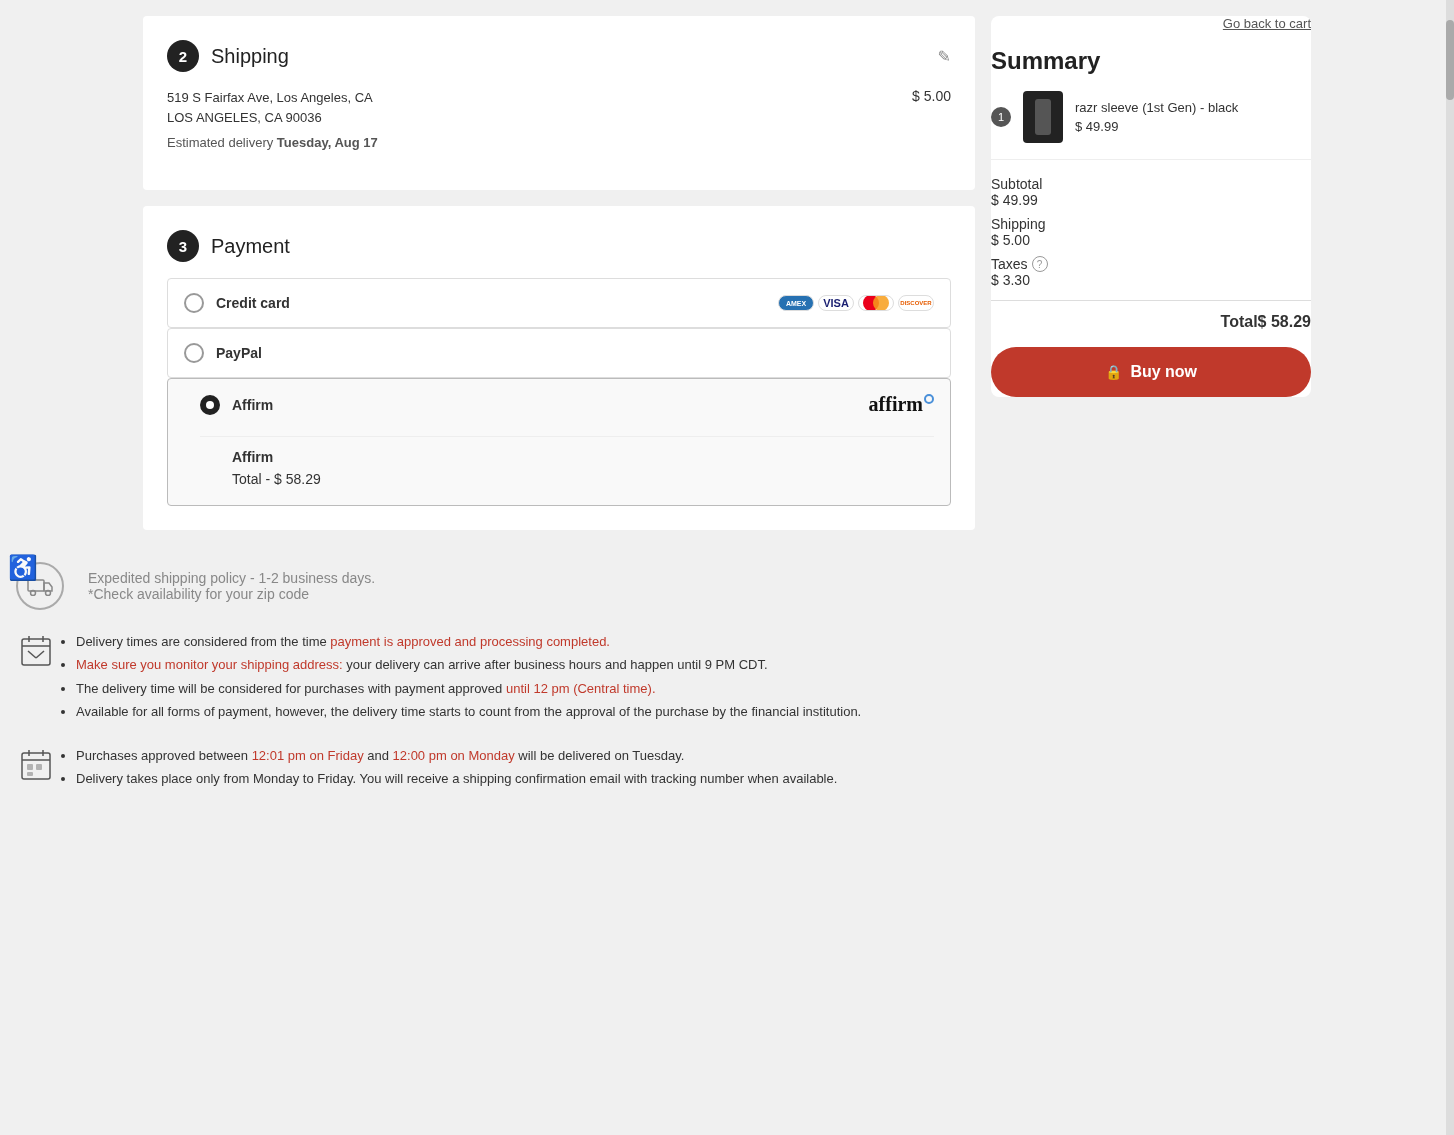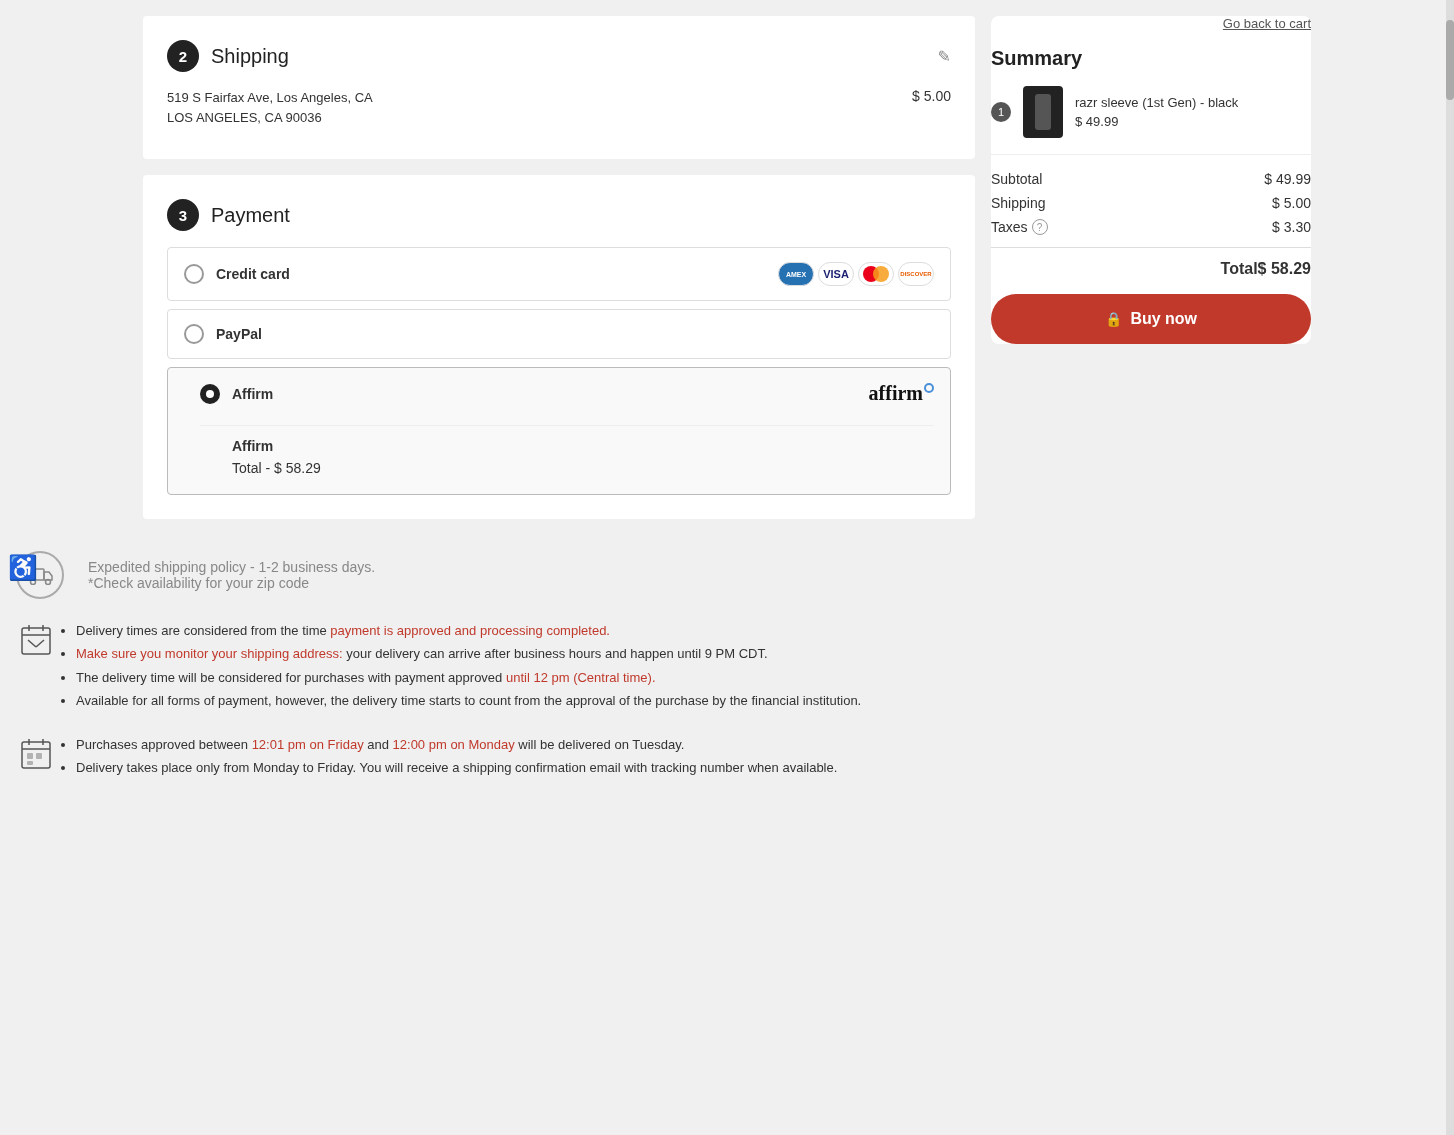--- a/index.html
+++ b/index.html
@@ -94,21 +94,20 @@
       border-radius: 4px;
       color: #2557a7;
       font-size: 14px;
       cursor: pointer;
       text-align: center;
     }
     
     .payment-options {
       display: flex;
       flex-direction: column;
-      gap: 8px;
       margin-top: 8px;
     }
     .payment-option {
       border: 1px solid #ddd;
       border-radius: 4px;
       padding: 14px 16px;
       display: flex;
       align-items: center;
       gap: 12px;
       cursor: pointer;
@@ -155,21 +154,21 @@
       font-size: 14px;
     }
     .card-icons {
       margin-left: auto;
       display: flex;
       gap: 4px;
       align-items: center;
     }
     .card-icon {
       width: 36px;
-      height: 24px;
+      height: 16px;
       border-radius: 12px;
       display: flex;
       align-items: center;
       justify-content: center;
       font-size: 8px;
       font-weight: bold;
       border: 1px solid #ddd;
       overflow: hidden;
     }
     .card-icon.amex { background: #2671b2; color: #fff; font-size: 7px; }
@@ -217,21 +216,21 @@
     .go-back-link {
       display: block;
       text-align: right;
       color: #555;
       text-decoration: underline;
       font-size: 13px;
       margin-bottom: 16px;
       cursor: pointer;
     }
     .summary-title {
-      font-size: 20px;
+      font-size: 24px;
       font-weight: bold;
       color: #222;
       margin-bottom: 16px;
     }
     .summary-item {
       display: flex;
       gap: 12px;
       align-items: center;
       margin-bottom: 16px;
       padding-bottom: 16px;
@@ -275,20 +274,21 @@
     }
     .item-price {
       font-size: 13px;
       color: #333;
     }
     .summary-line {
       display: flex;
       justify-content: space-between;
       margin-bottom: 8px;
       font-size: 14px;
+      flex-direction: column;
     }
     .summary-line .label { color: #333; }
     .summary-line .value { color: #333; }
     .taxes-label {
       display: flex;
       align-items: center;
       gap: 4px;
     }
     .taxes-help {
       width: 16px;
@@ -430,20 +430,24 @@
       </div>
 
       <div class="shipping-address-row">
         <div class="shipping-address">
           <div>519 S Fairfax Ave, Los Angeles, CA</div>
           <div>LOS ANGELES, CA 90036</div>
         </div>
         <div class="shipping-price">$ 5.00</div>
       </div>
 
+      <div class="estimated-delivery">
+        <span>Estimated delivery</span>
+        <strong>Tuesday, Aug 17</strong>
+      </div>
 
     </div>
 
     <div class="card">
       <div class="section-header">
         <div class="step-circle">
           <span>3</span>
         </div>
         <h2 class="section-title">Payment</h2>
       </div>

